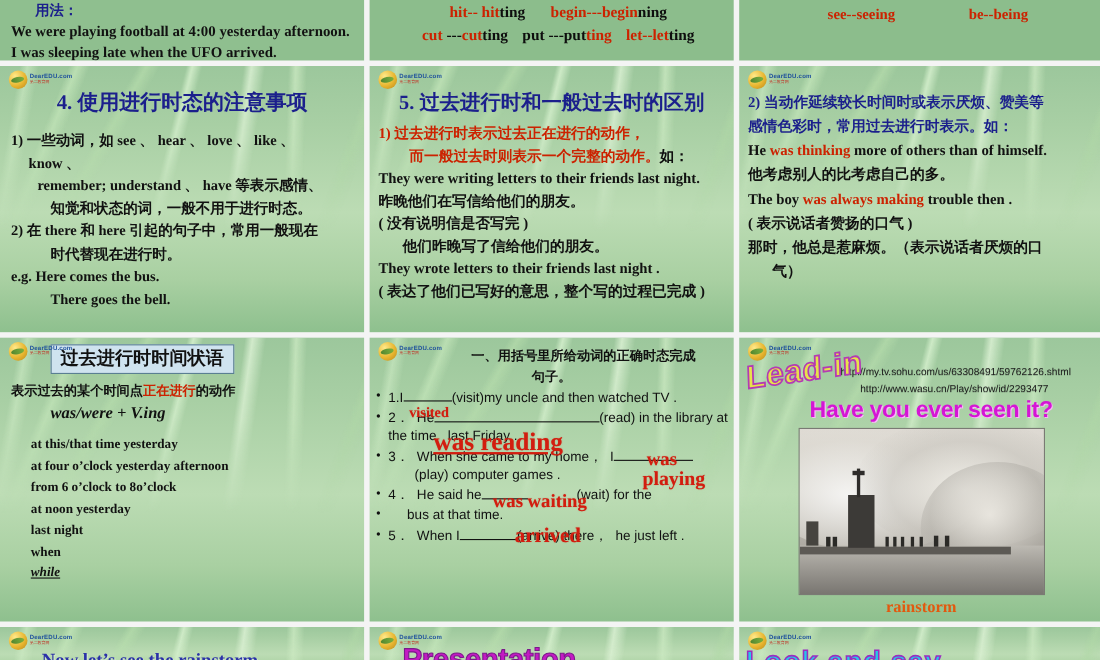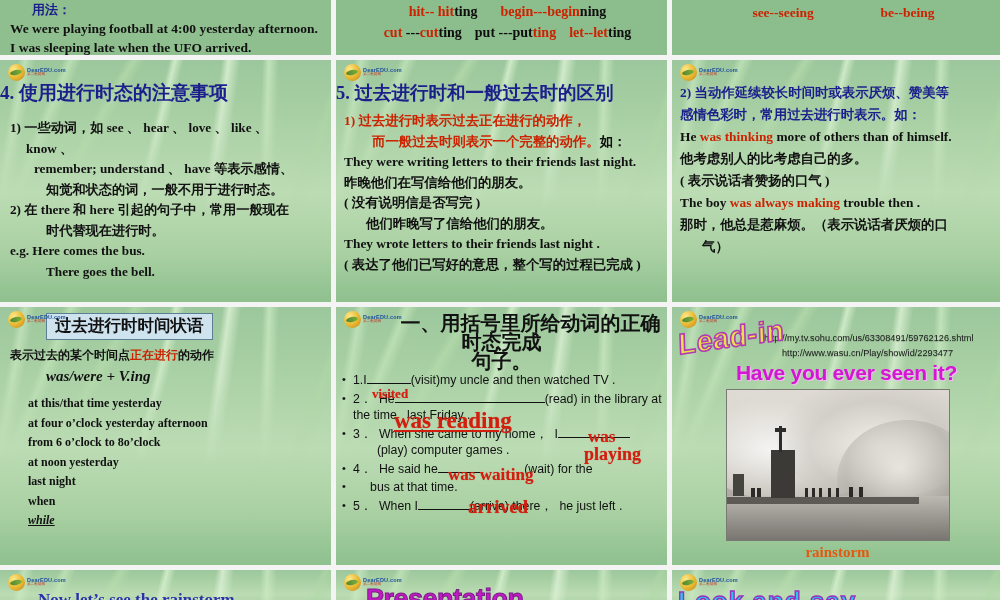--- a/index.html
+++ b/index.html
@@ -53,21 +53,21 @@
     transform:rotate(-12deg);opacity:.9;
   }
   .logo .txt{line-height:1;}
   .logo .t1{font-size:5.5px;font-weight:bold;color:#1d4f9c;font-family:"Liberation Sans",sans-serif;letter-spacing:.2px;}
   .logo .t2{font-size:3.6px;color:#c0392b;font-family:"Liberation Sans",sans-serif;}
 
   .body{position:relative;z-index:3;}
 
   
   .title-blue{
-    color:#1b1f8c;font-weight:bold;text-align:left;
+    color:#1b1f8c;font-weight:bold;text-align:center;
     font-family:"Liberation Serif",serif;
   }
   .redb{color:#cc2200;font-weight:bold;}
   .blk{color:#0e0e0e;}
   .ital{font-style:italic;}
   .u{text-decoration:underline;}
 
   
   .r1c1{padding:0 0 0 10px;font-size:13.5px;font-weight:bold;color:#111;line-height:19px;font-family:"Liberation Serif",serif;}
   .r1c1 .l0{font-size:13px;color:#1b1f8c;font-weight:bold;margin-left:22px;}
@@ -95,21 +95,21 @@
     display:inline-block;margin:6px 0 0 46px;
     background:#cfe3ef;border:1px solid #5a7f92;
     padding:1px 8px 2px 8px;color:#111;font-size:16.5px;font-weight:bold;
     font-family:"Liberation Serif",serif;
   }
   .r3c1 .line1{margin:7px 0 0 10px;font-size:12px;font-weight:bold;color:#111;}
   .r3c1 .line2{margin:4px 0 0 46px;font-size:15px;font-weight:bold;font-style:italic;color:#111;}
   .r3c1 .advlist{margin:9px 0 0 28px;font-size:12px;font-weight:bold;line-height:19.5px;color:#111;}
 
   
-  .ex-title{font-size:20px;font-weight:bold;color:#111;text-align:center;padding:0 6px;margin-top:7px;line-height:19px;}
+  .ex-title{font-size:12px;font-weight:bold;color:#111;text-align:center;padding:0 6px;margin-top:7px;line-height:19px;}
   .ex-title .head{margin-left:58px;}
   .ex-list{margin-top:1px;padding-left:6px;font-family:"Liberation Sans",sans-serif;font-size:12.3px;color:#111;line-height:16.5px;}
   .ex-list li{list-style:none;position:relative;padding-left:11px;margin-bottom:2px;}
   .ex-list li:before{content:"•";position:absolute;left:0;top:-1px;font-size:11px;}
   .blank{display:inline-block;border-bottom:1px solid #111;vertical-align:baseline;}
   .ans{
     position:absolute;color:#d21d0f;font-weight:bold;
     font-family:"Liberation Serif",serif;font-style:normal;
     text-shadow:0 0 1px rgba(210,29,15,.5);
   }
@@ -254,24 +254,24 @@
         <div class="t2">第二教育网</div>
       </div>
     </div>
     <div class="body c3-list">
       <div class="cn">2)  当动作延续较长时间时或表示厌烦、赞美等</div>
       <div class="cn">感情色彩时，常用过去进行时表示。如：</div>
       <div>
         <span>He </span><span class="redb">was thinking</span><span> more of others than of himself.</span>
       </div>
       <div>他考虑别人的比考虑自己的多。</div>
-      <div>( 表示说话者赞扬的口气 )</div>
       <div>
         <span>The boy </span><span class="redb">was always making</span><span> trouble then .</span>
       </div>
+      <div>( 表示说话者赞扬的口气 )</div>
       <div>那时，他总是惹麻烦。（表示说话者厌烦的口</div>
       <div style="padding-left:22px;">气）</div>
     </div>
   </div>
 
   <div class="slide r3c1">
     <div class="leaves"></div>
     <div class="logo">
       <div class="ball"></div>
       <div class="txt">

